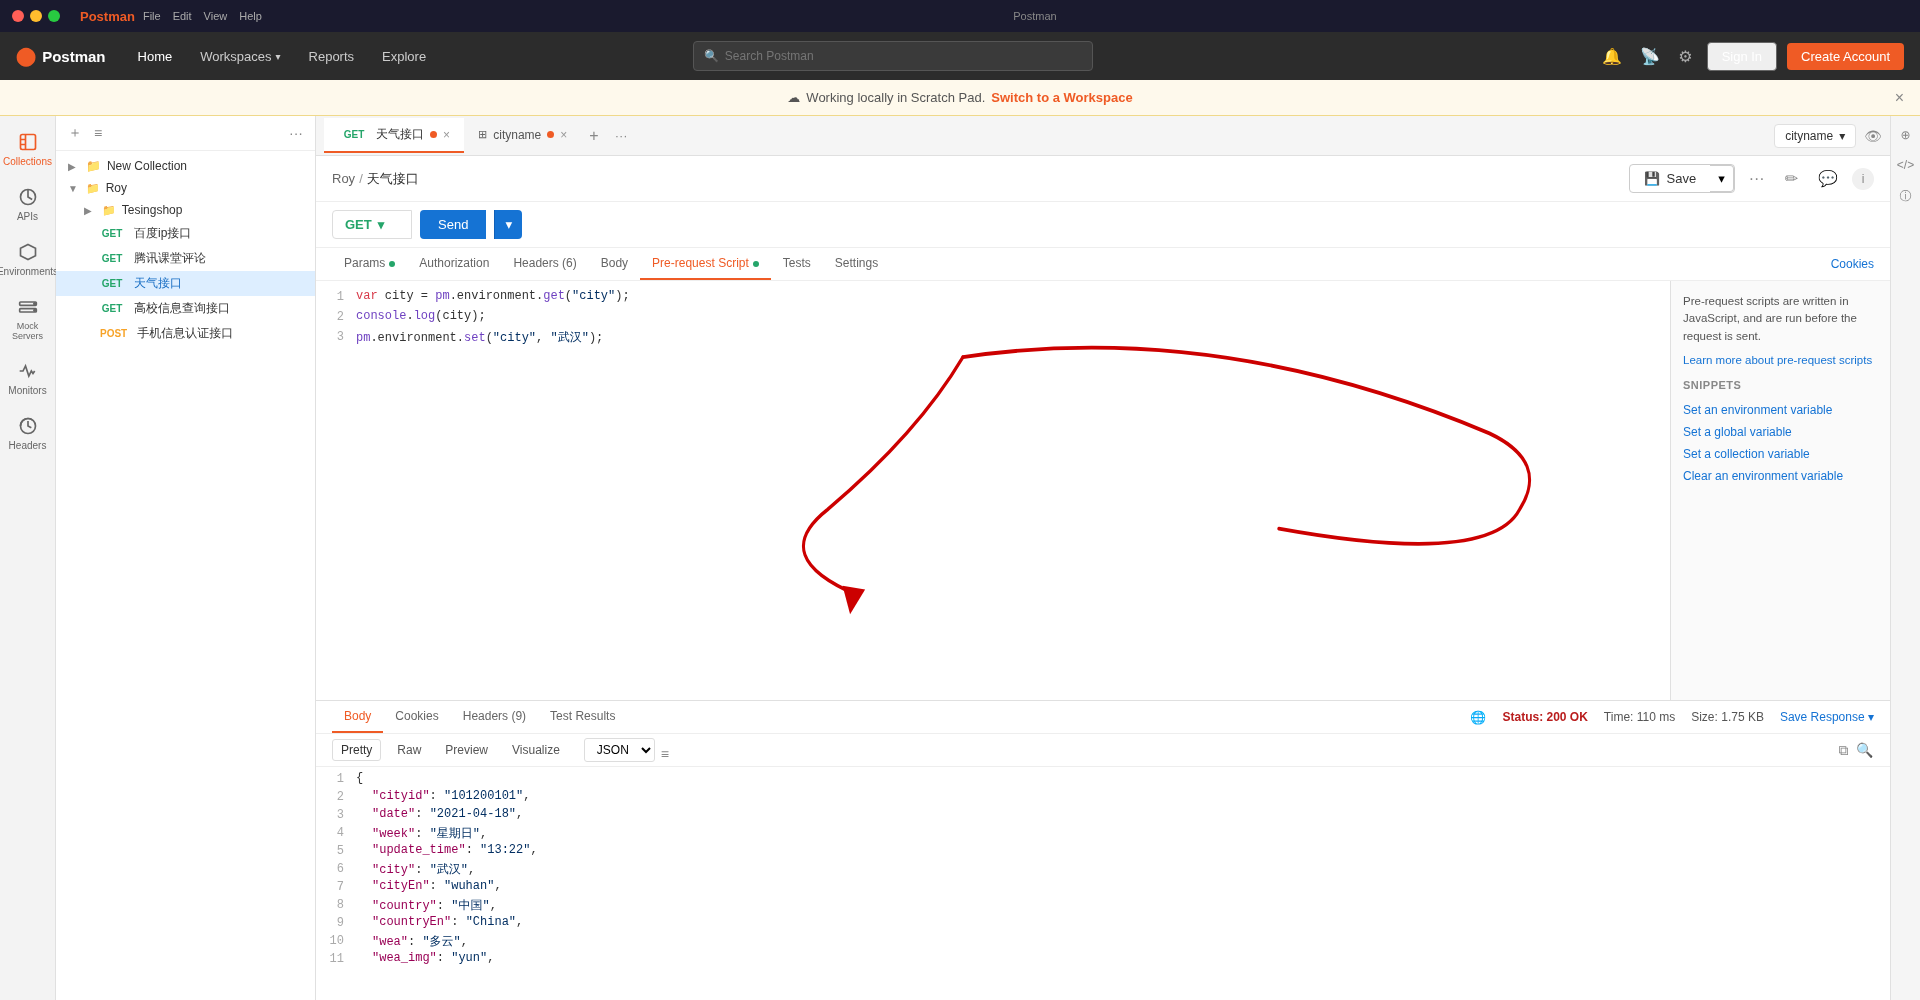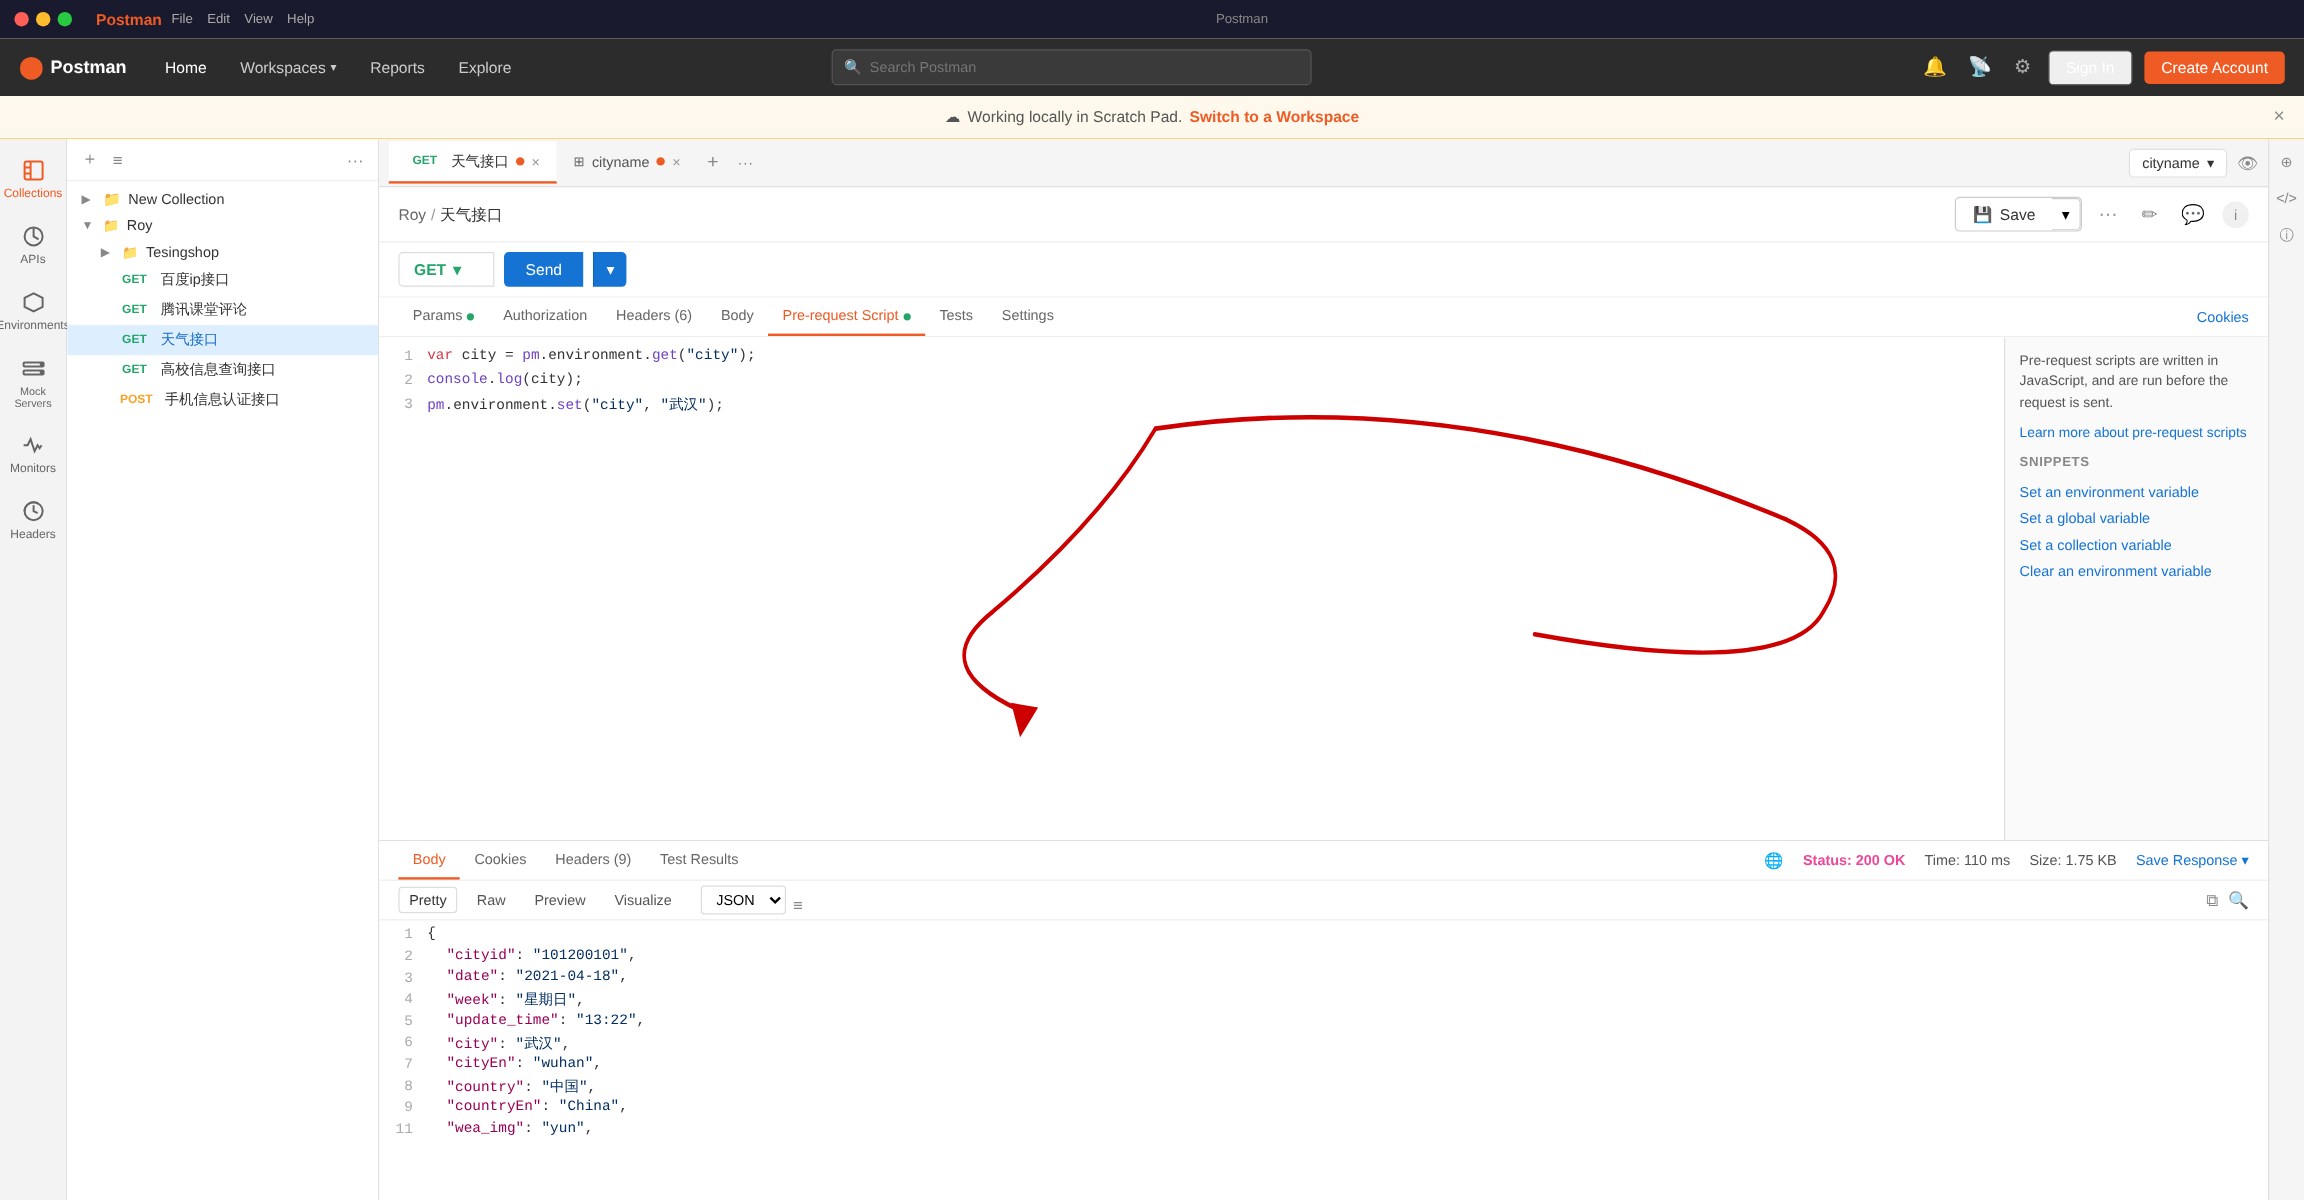--- a/index.html
+++ b/index.html
@@ -216,21 +216,21 @@
     }
     .script-sidebar p { line-height: 1.5; margin-bottom: 8px; font-size: 11.5px; }
     .script-sidebar-link { color: #1573d4; cursor: pointer; font-size: 11.5px; }
     .snippets-label { font-size: 11px; color: #888; font-weight: 600; letter-spacing: 0.5px; margin: 12px 0 8px; }
     .snippet-item { color: #1573d4; cursor: pointer; font-size: 12px; padding: 4px 0; display: block; }
 
     
     .response-area { border-top: 1px solid #e0e0e0; display: flex; flex-direction: column; height: 300px; }
     .response-tabs-bar { display: flex; align-items: center; padding: 0 16px; border-bottom: 1px solid #eee; background: #fff; }
     .response-status { margin-left: auto; display: flex; align-items: center; gap: 16px; font-size: 12px; color: #555; }
-    .status-ok { color: #ec4899; font-weight: 600; }
+    .status-ok { color: #b91c1c; font-weight: 600; }
     .save-response-btn { color: #1573d4; cursor: pointer; font-size: 12px; }
     .response-format-bar { display: flex; align-items: center; padding: 4px 16px; gap: 8px; border-bottom: 1px solid #eee; }
     .format-btn { padding: 3px 8px; border-radius: 3px; cursor: pointer; font-size: 12px; color: #555; border: none; background: transparent; }
     .format-btn.active { background: #fff; border: 1px solid #ddd; color: #333; }
     .json-select { border: 1px solid #ddd; padding: 3px 8px; border-radius: 3px; font-size: 12px; cursor: pointer; background: #fff; }
     .response-content { flex: 1; overflow: auto; padding: 4px 0; font-family: 'Courier New', monospace; font-size: 12px; }
     .json-line { display: flex; align-items: flex-start; min-height: 18px; padding: 0 8px 0 0; }
     .json-key { color: #905; }
     .json-str { color: #032f62; }
     .json-punct { color: #333; }
@@ -588,20 +588,24 @@
         </div>
         <div class="json-line">
           <span class="line-num">8</span>
           <span style="padding-left:16px;"><span class="json-key">"country"</span><span class="json-punct">: </span><span class="json-str">"中国"</span><span class="json-punct">,</span></span>
         </div>
         <div class="json-line">
           <span class="line-num">9</span>
           <span style="padding-left:16px;"><span class="json-key">"countryEn"</span><span class="json-punct">: </span><span class="json-str">"China"</span><span class="json-punct">,</span></span>
         </div>
         <div class="json-line">
+          <span class="line-num">10</span>
+          <span style="padding-left:16px;"><span class="json-key">"wea"</span><span class="json-punct">: </span><span class="json-str">"多云"</span><span class="json-punct">,</span></span>
+        </div>
+        <div class="json-line">
           <span class="line-num">11</span>
           <span style="padding-left:16px;"><span class="json-key">"wea_img"</span><span class="json-punct">: </span><span class="json-str">"yun"</span><span class="json-punct">,</span></span>
         </div>
       </div>
     </div>
   </div>
 
   <div class="right-panel-icons">
     <span class="right-icon" style="font-size:12px;">⊕</span>
     <span class="right-icon" style="font-size:12px;">&lt;/&gt;</span>

